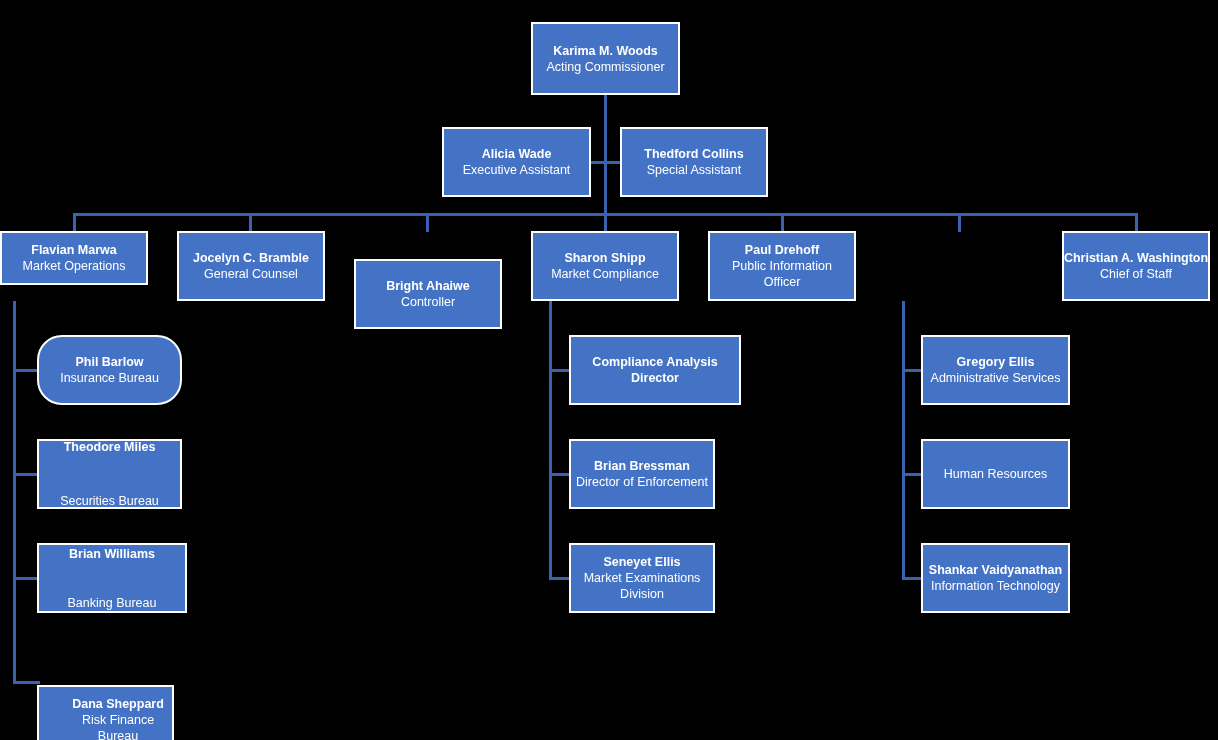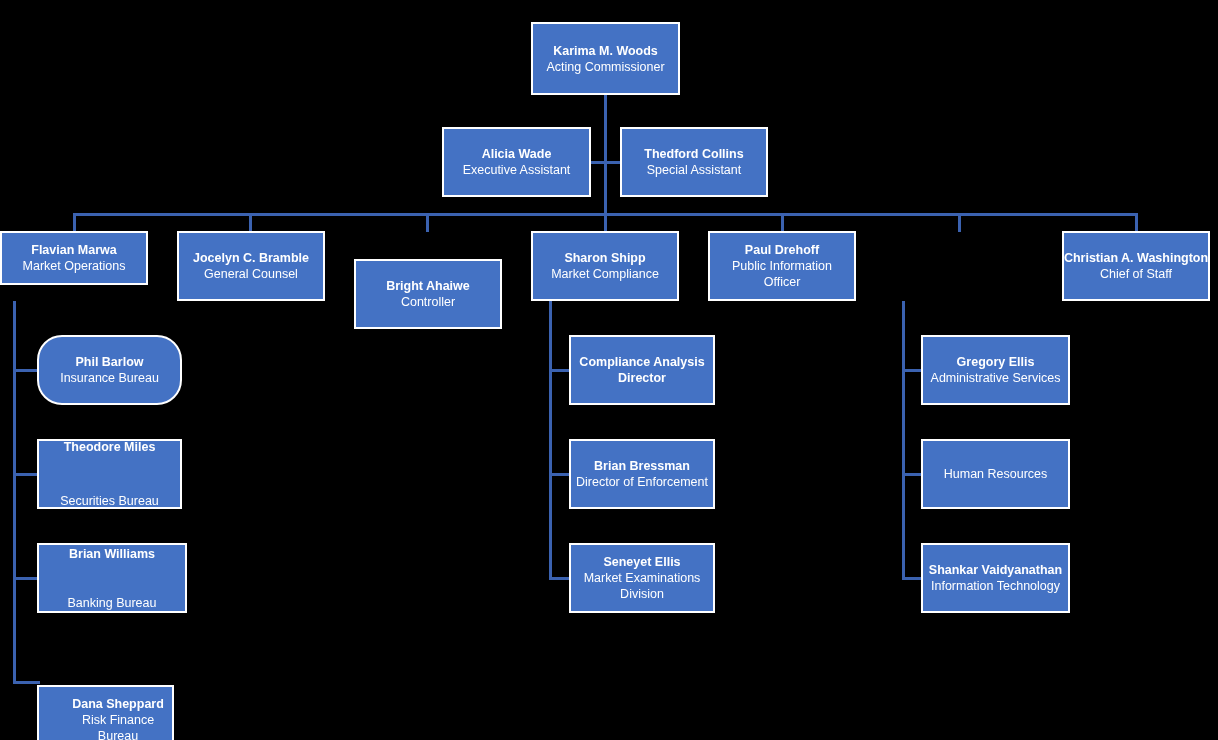--- a/index.html
+++ b/index.html
@@ -142,21 +142,21 @@
   </div>
   <div class="node" style="left:37px; top:543px; width:150px; height:70px;gap:33px;">
     <span class="nm">Brian Williams</span>
     <span class="rl">Banking Bureau</span>
   </div>
   <div class="node" style="left:37px; top:685px; width:137px; height:70px;padding-left:28px;">
     <span class="nm">Dana Sheppard</span>
     <span class="rl">Risk Finance Bureau</span>
   </div>
 
-  <div class="node allbold" style="left:569px; top:335px; width:146px; height:70px;">
+  <div class="node allbold" style="left:569px; top:335px; width:172px; height:70px;">
     <span class="nm">Compliance Analysis</span>
     <span class="rl">Director</span>
   </div>
   <div class="node" style="left:569px; top:439px; width:146px; height:70px;">
     <span class="nm">Brian Bressman</span>
     <span class="rl">Director of Enforcement</span>
   </div>
   <div class="node" style="left:569px; top:543px; width:146px; height:70px;">
     <span class="nm">Seneyet Ellis</span>
     <span class="rl">Market Examinations Division</span>

